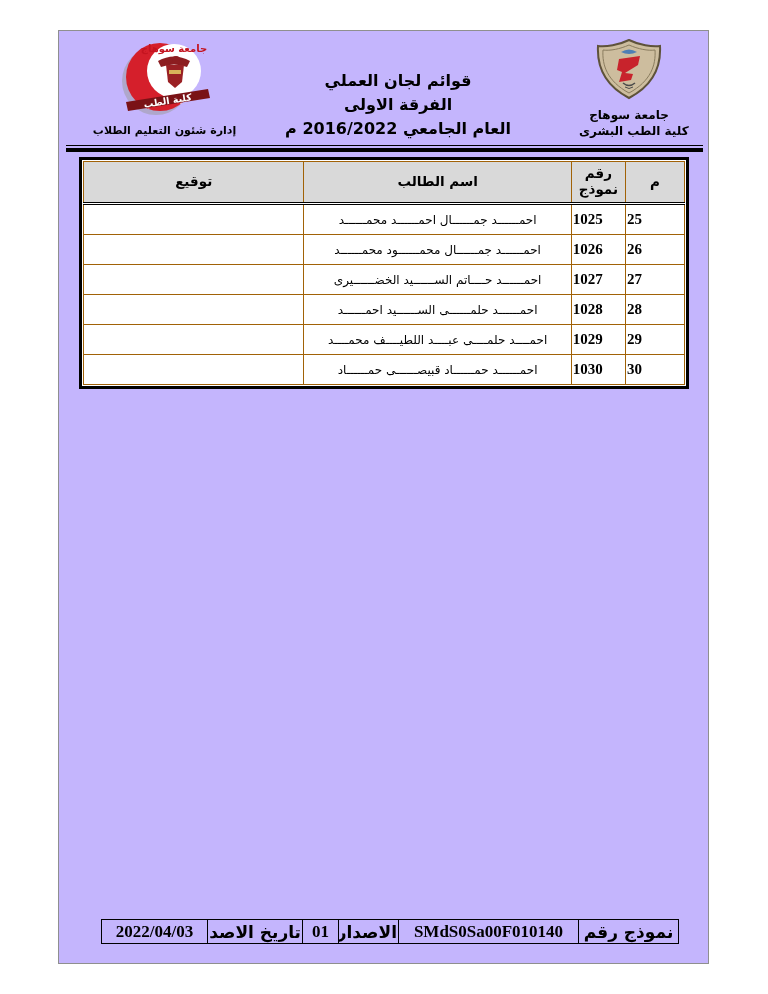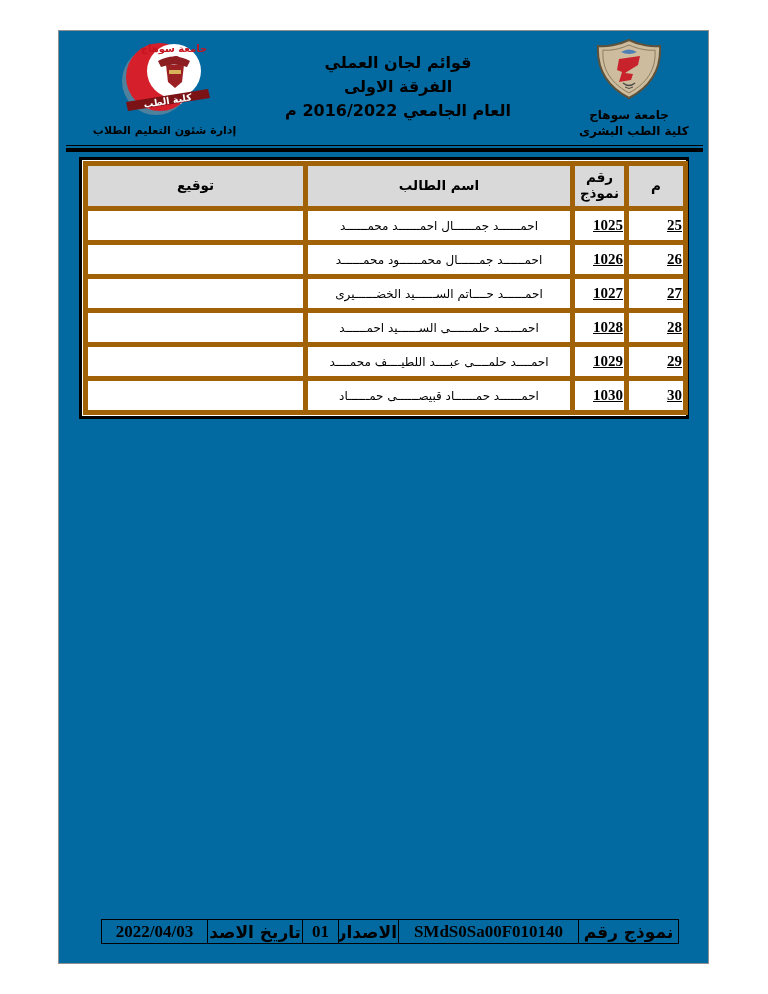--- a/index.html
+++ b/index.html
@@ -2,51 +2,51 @@
 <html lang="ar"><head>
 <meta charset="utf-8">
 <style>
   html,body { margin:0; padding:0; }
   body {
     width:768px; height:994px; background:#ffffff; position:relative;
     font-family:"DejaVu Sans", sans-serif; color:#000; overflow:hidden;
   }
   .page {
     position:absolute; left:58px; top:30px; width:649px; height:932px;
-    border:1px solid #8f8f8f; background:#0369a1;
+    border:1px solid #8f8f8f; background:#c4b5fd;
   }
   
   .logo-left { position:absolute; left:28px; top:8px; width:155px; text-align:center; }
   .logo-left-caption { font-size:11px; font-weight:bold; margin-top:5px; white-space:nowrap; }
   .title-block {
-    position:absolute; left:184px; top:20px; width:310px; text-align:center;
+    position:absolute; left:184px; top:38px; width:310px; text-align:center;
     font-weight:bold; font-size:16px; line-height:1.5;
   }
   .logo-right { position:absolute; left:520px; top:8px; width:100px; text-align:center; }
   .logo-right-caption { font-size:12px; font-weight:bold; line-height:1.35; margin-top:2px; white-space:nowrap; }
   .header-rule {
     position:absolute; left:7px; top:114px; width:637px; height:7px;
     border-top:1px solid #000; border-bottom:4px solid #000; box-sizing:border-box;
   }
   
   .main-table-wrap {
     position:absolute; left:20px; top:126px; width:610px;
     border:3px solid #000; padding:1px; box-sizing:border-box; background:#fff;
   }
   table { border-collapse:collapse; }
   .main-table { width:100%; direction:rtl; table-layout:fixed; border:1px solid #000; }
-  .main-table td { border:5px solid #a16207; overflow:hidden; }
+  .main-table td { border:1px solid #a16207; overflow:hidden; }
   .main-table thead td {
     background:#d9d9d9; font-weight:bold; font-size:13.5px; text-align:center;
     height:38px; line-height:1.15; border-bottom:3px double #000;
   }
   .main-table tbody td { height:27px; background:#fff; }
   .c-idx, .c-seat {
-    text-align:right; font-family:"Liberation Serif", serif;
-    font-weight:bold; font-size:15px;text-decoration:underline;
+    text-align:left; font-family:"Liberation Serif", serif;
+    font-weight:bold; font-size:15px;
   }
   .c-name {
     text-align:center; font-weight:normal; font-size:12px;
     padding:0 5px; white-space:nowrap;
   }
   
   .footer-wrap { position:absolute; left:42px; top:888px; width:577px; }
   .footer-table { width:100%; direction:rtl; table-layout:fixed; }
   .footer-table td {
     border:1px solid #000; height:21px; text-align:center;

